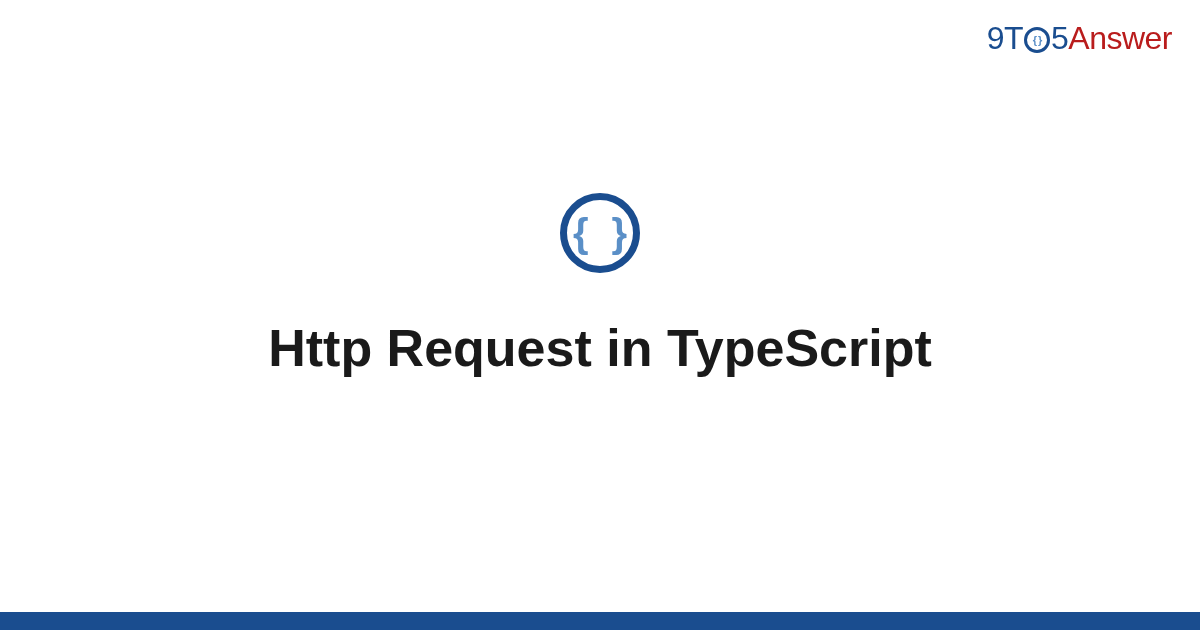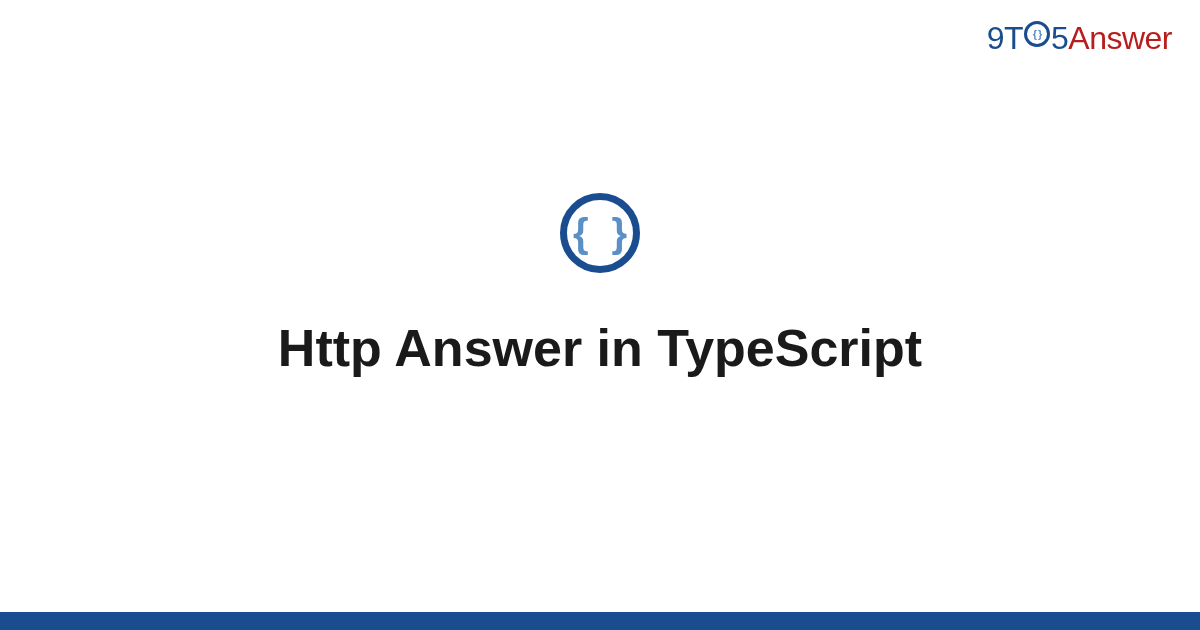--- a/index.html
+++ b/index.html
@@ -13,21 +13,21 @@
       font-family: Arial, Helvetica, sans-serif;
       background: #ffffff;
       position: relative;
       overflow: hidden;
     }
     .logo {
       position: absolute;
       top: 20px;
       right: 28px;
       display: flex;
-      align-items: flex-start;
+      align-items: center;
       font-size: 32px;
       font-weight: 400;
       letter-spacing: -0.5px;
     }
     .logo-9t {
       color: #1a4d8f;
       font-weight: 500;
     }
     .logo-o {
       display: inline-flex;
@@ -111,16 +111,16 @@
     <span class="logo-o-inner">{ }</span>
   </span>
   <span class="logo-5">5</span>
   <span class="logo-answer">Answer</span>
 </div>
 
 <div class="content">
   <div class="icon-circle">
     <span class="braces">{ }</span>
   </div>
-  <h1 class="title">Http Answer in TypeScript</h1>
+  <h1 class="title">Http Request in TypeScript</h1>
 </div>
 
 <div class="footer-bar"></div>
 
 </body></html>

